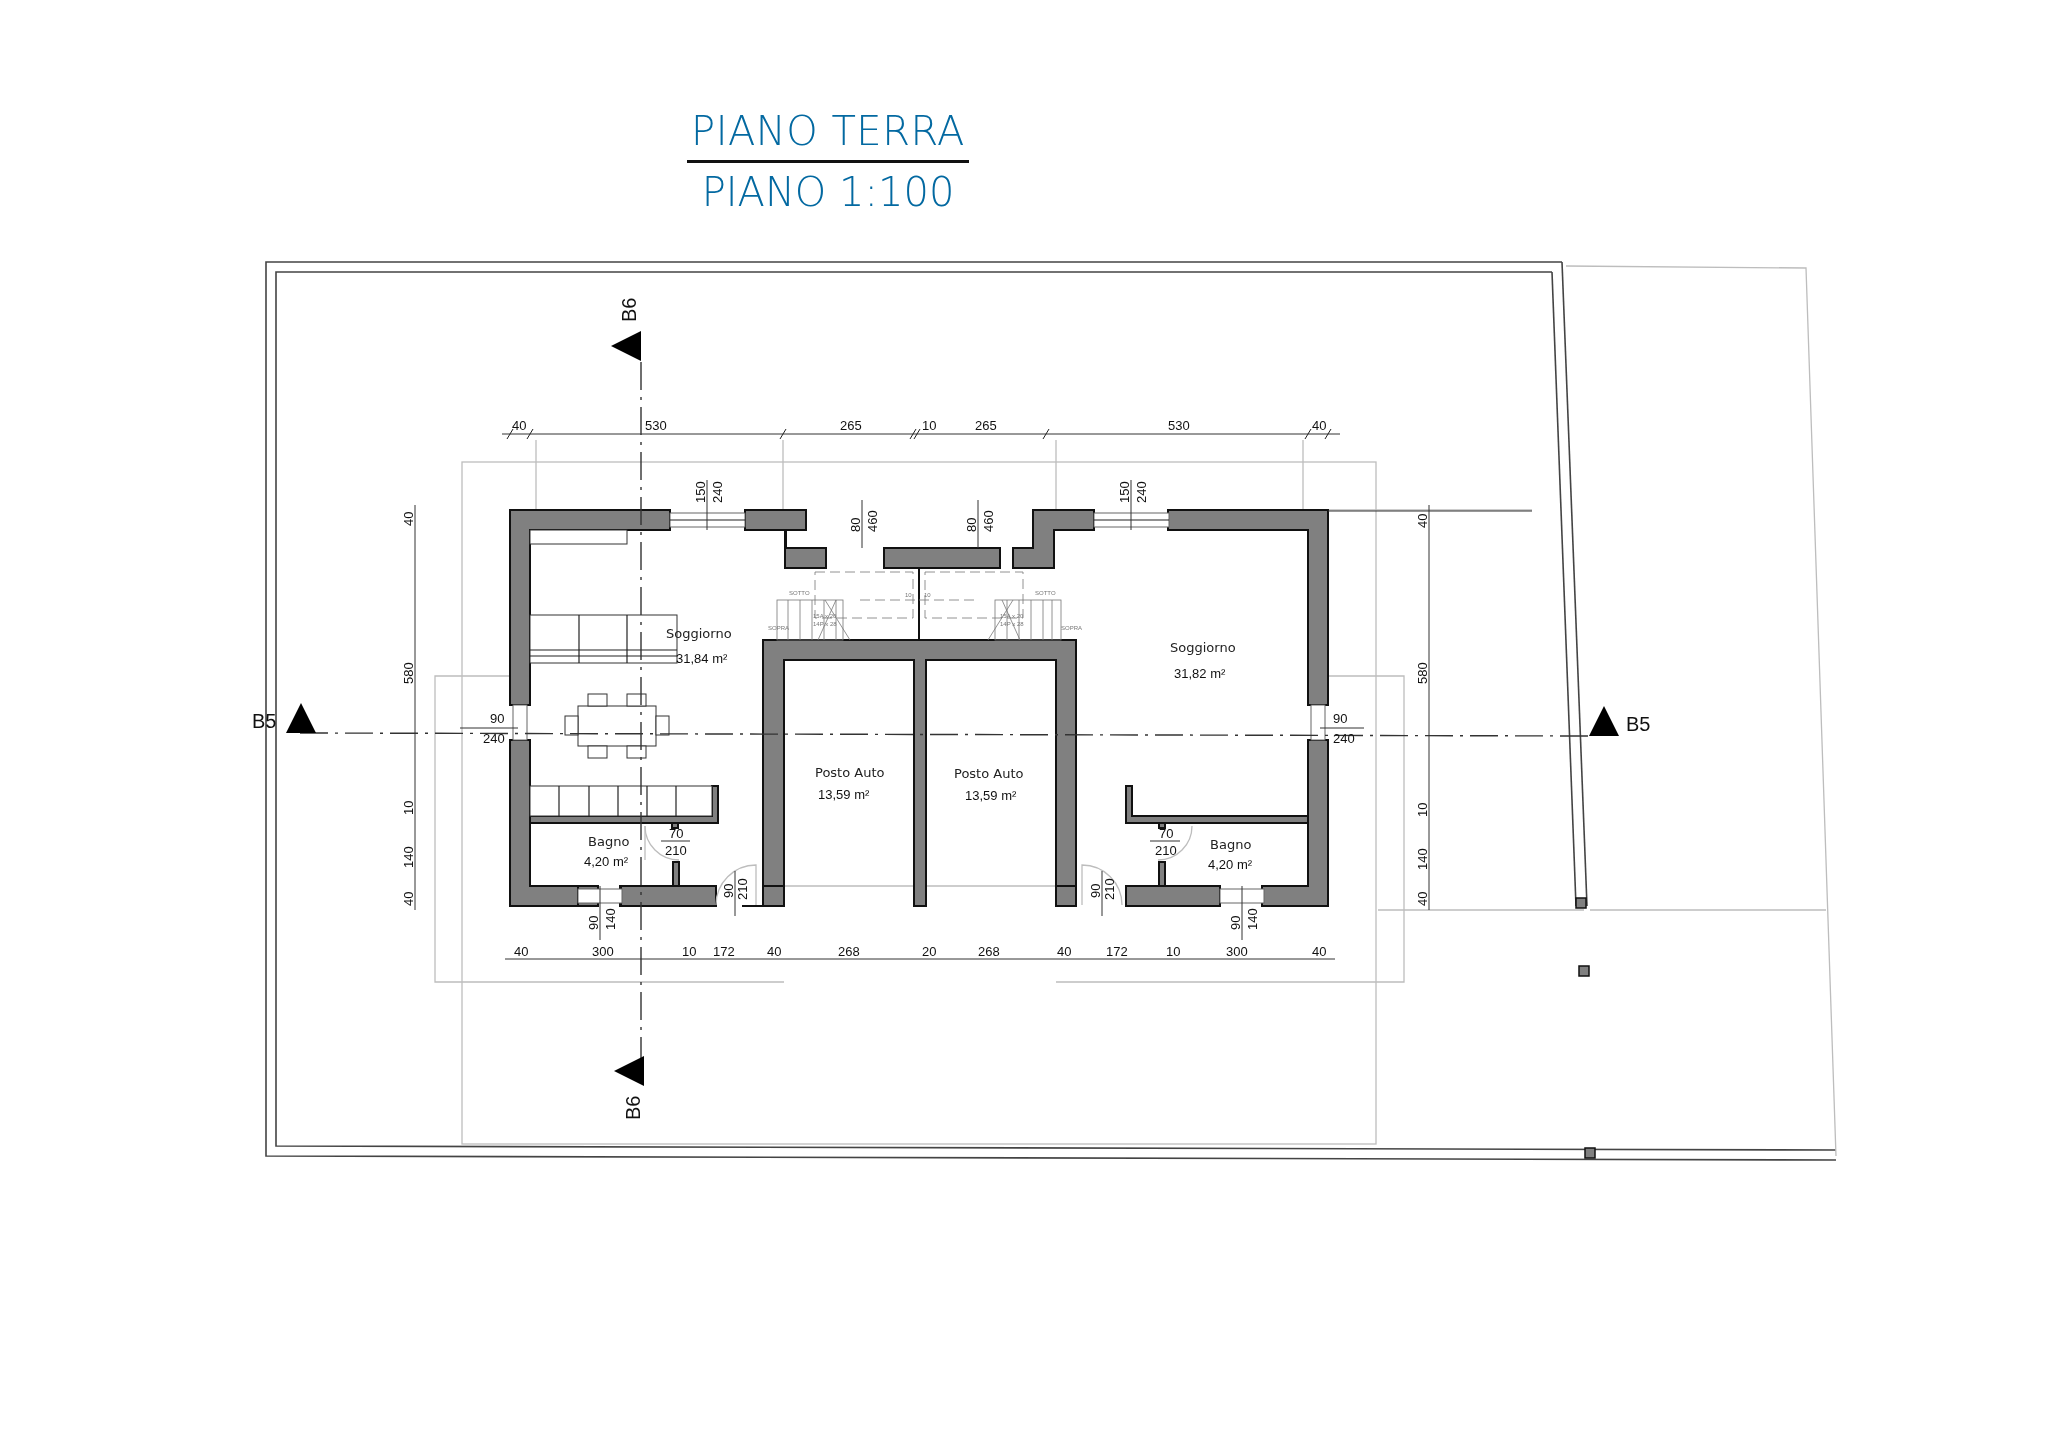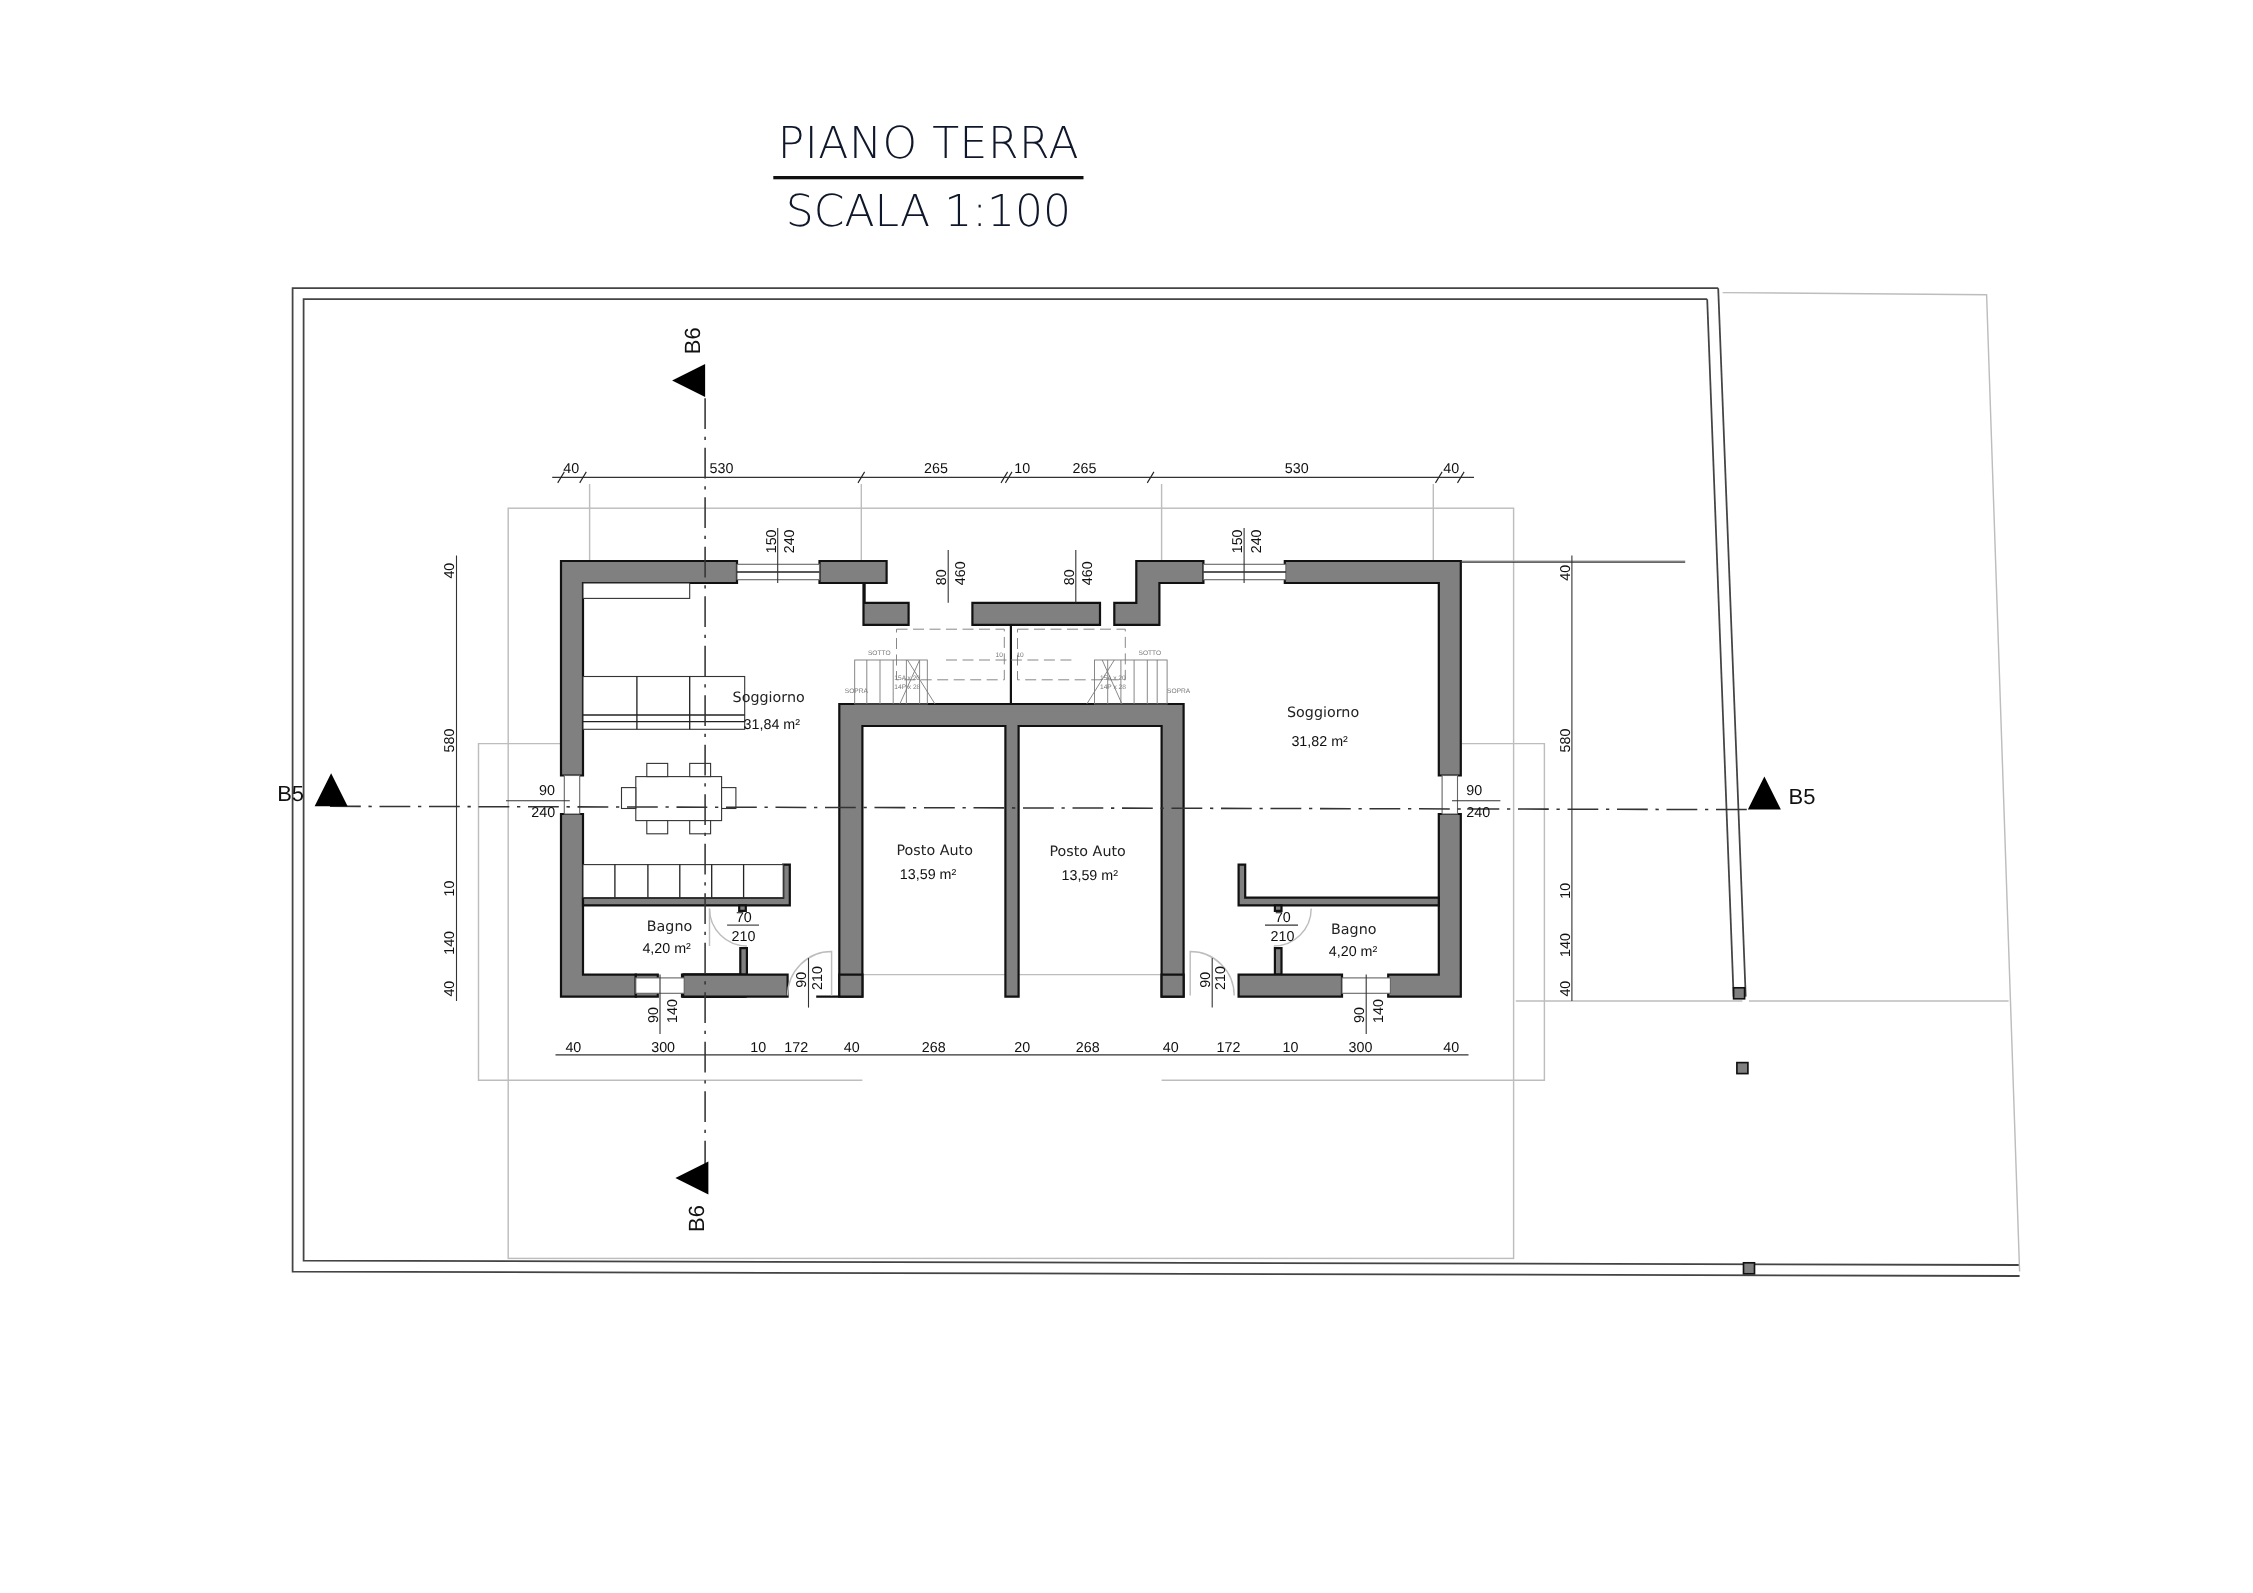--- a/index.html
+++ b/index.html
@@ -1,17 +1,17 @@
 <!DOCTYPE html>
 <html><head>
 <meta charset="utf-8">
 <style>
   html, body { margin: 0; padding: 0; background: #ffffff; }
   body { width: 2048px; height: 1448px; position: relative; overflow: hidden; font-family: "DejaVu Sans", sans-serif; }
-  .title-block { position: absolute; left: 16px; width: 1656px; top: 108px; text-align: center; color: #0f172a; }
+  .title-block { position: absolute; left: 0; width: 1656px; top: 108px; text-align: center; color: #0369a1; }
   .title-main { font-family: "DejaVu Sans", sans-serif; font-size: 40px; font-weight: 300; letter-spacing: 0.5px; display: inline-block; padding: 0 4px 6px; border-bottom: 3px solid #111; line-height: 46px; }
   .title-scale { font-family: "DejaVu Sans", sans-serif; font-size: 40px; font-weight: 300; margin-top: 4px; line-height: 50px; }
   svg#plan { position: absolute; left: 0; top: 0; }
   .wall { fill: #808080; stroke: #111; stroke-width: 2; }
   .thin { stroke: #222; stroke-width: 1.2; fill: none; }
   .grey { stroke: #bdbdbd; stroke-width: 1.3; fill: none; }
   .boundary { stroke: #444; stroke-width: 1.6; fill: none; }
   .dim { stroke: #333; stroke-width: 1; fill: none; }
   .axis { stroke: #333; stroke-width: 1.4; fill: none; stroke-dasharray: 28 7 3 7; }
   .dimtxt { font-family: "Liberation Sans", sans-serif; font-size: 13px; fill: #111; }
@@ -23,21 +23,21 @@
   .stairdash { stroke: #777; stroke-width: 0.8; fill: none; stroke-dasharray: 10 5; }
   .tinytxt { font-family: "Liberation Sans", sans-serif; font-size: 6px; fill: #777; }
   .window { fill: #fff; stroke: #666; stroke-width: 1; }
   .pillar { fill: #808080; stroke: #111; stroke-width: 1.5; }
 </style>
 </head>
 <body>
 
 <div class="title-block">
   <div class="title-main">PIANO TERRA</div>
-  <div class="title-scale">SCALA 1:100</div>
+  <div class="title-scale">PIANO 1:100</div>
 </div>
 
 <svg id="plan" width="2048" height="1448" viewBox="0 0 2048 1448" xmlns="http://www.w3.org/2000/svg">
 
   <g>
     <polyline class="boundary" points="1562,262 266,262 266,1156 1836,1160"></polyline>
     <polyline class="boundary" points="1552,272 276,272 276,1146 1836,1150"></polyline>
     <line class="boundary" x1="1562" y1="262" x2="1587" y2="906"></line>
     <line class="boundary" x1="1552" y1="272" x2="1576" y2="906"></line>
     <polyline class="grey" points="1566,266 1806,268 1836,1156"></polyline>

